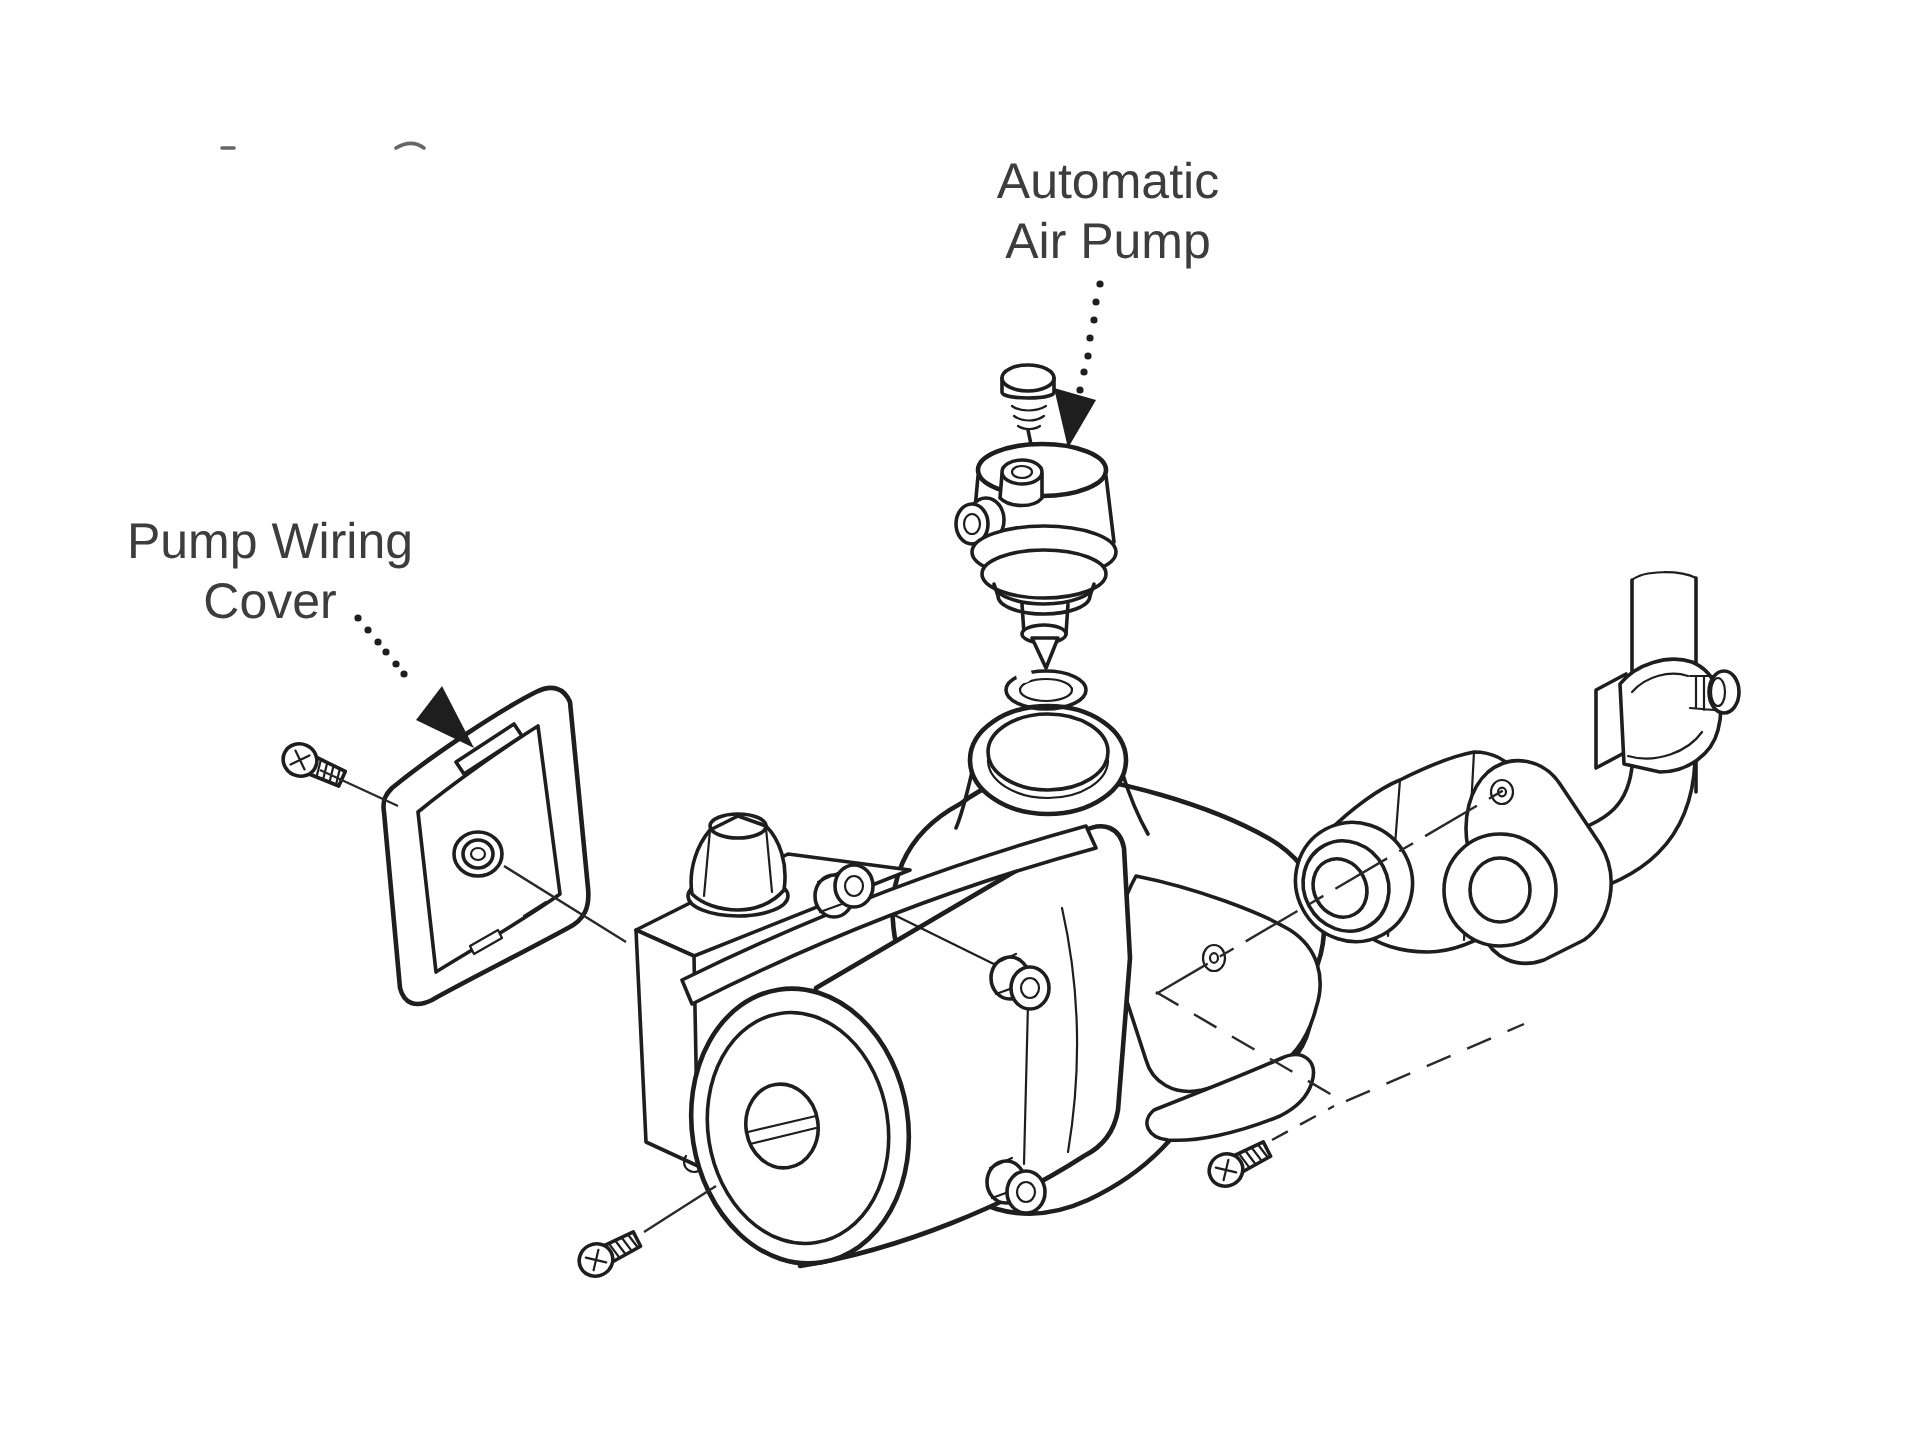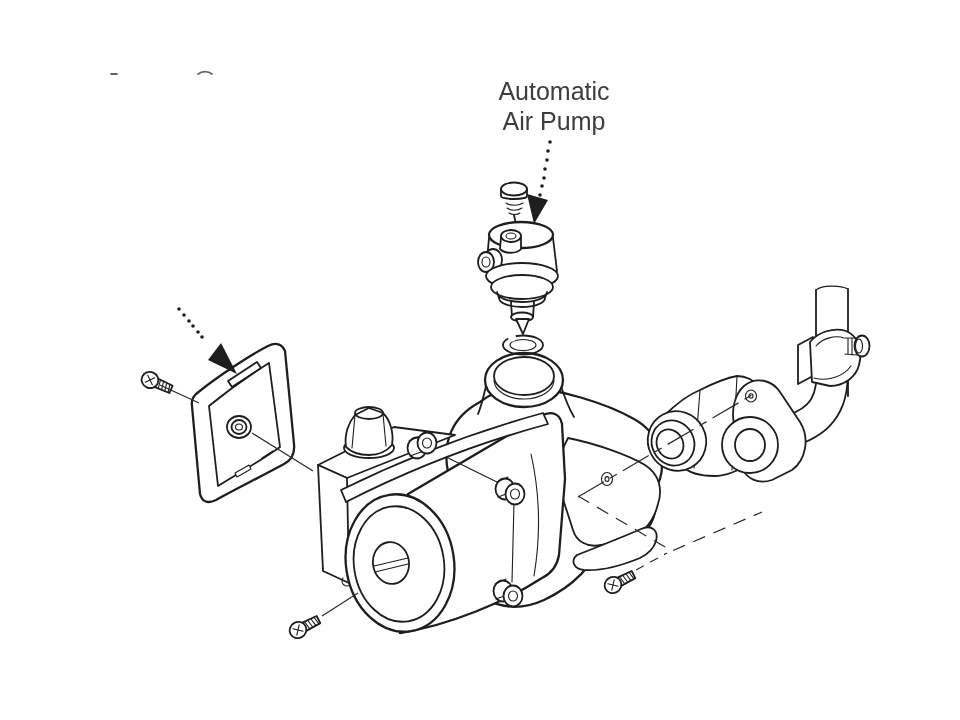--- a/index.html
+++ b/index.html
@@ -228,14 +228,18 @@
           <circle cx="202" cy="313" r="1.8"></circle>
     </g>
     <path class="solid" d="M 237 350 L 208 336 L 221 319 Z"></path>
   </g>
 </svg>
 
   <div class="label" style="left:474px;top:52px;width:160px">
     <div>Automatic</div>
     <div>Air Pump</div>
   </div>
+  <div class="label" style="left:55px;top:232px;width:160px">
+    <div>Pump Wiring</div>
+    <div>Cover</div>
+  </div>
 
 </div>
 
 </body></html>

